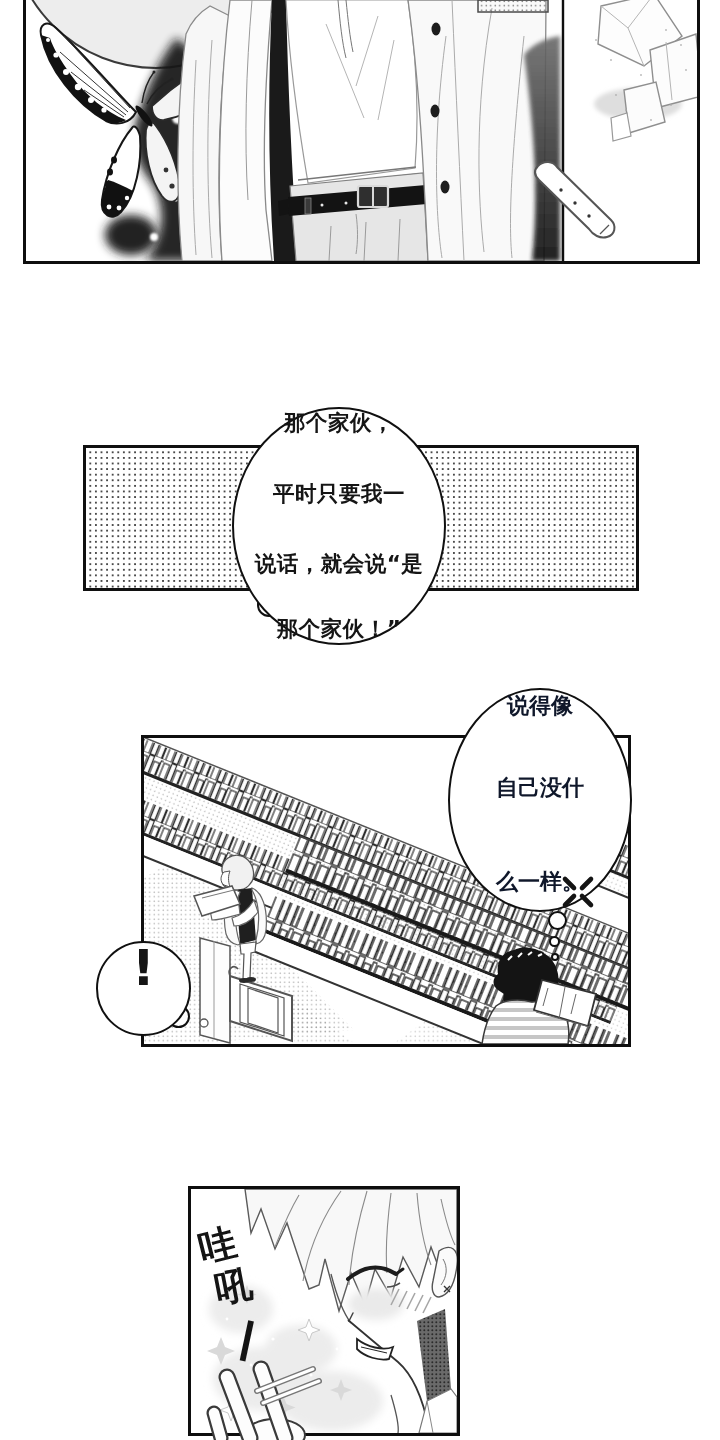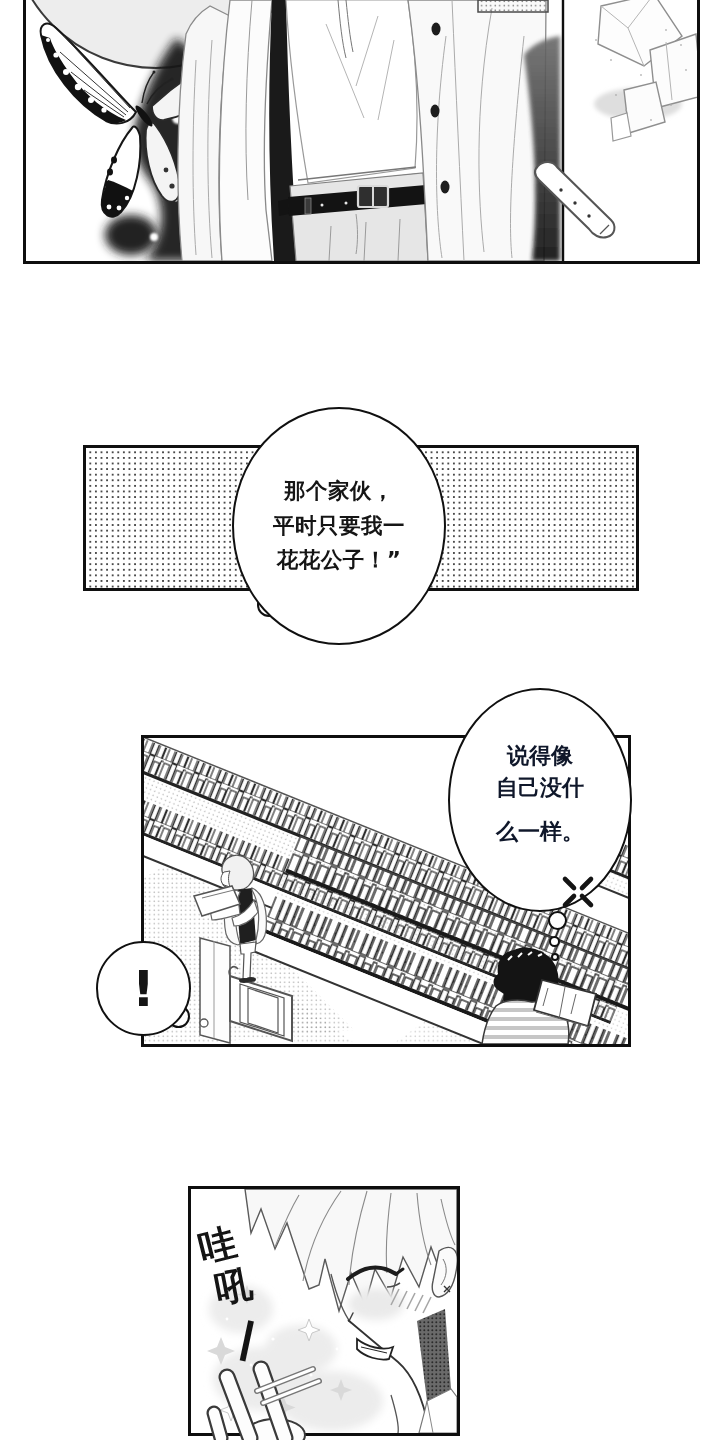--- a/index.html
+++ b/index.html
@@ -10,21 +10,21 @@
   #panel3{left:141px;top:735px;width:490px;height:312px;}
   #panel4{left:188px;top:1186px;width:272px;height:250px;}
   .art{position:absolute;left:0;top:0;width:100%;height:100%;display:block;}
   
   .tone-band{position:absolute;left:83px;top:445px;width:556px;height:146px;
     border:3px solid #101010;box-sizing:border-box;background-color:#fff;
     background-image:radial-gradient(circle,#4a4a4a 0.9px,transparent 1.15px);
     background-size:5.6px 5.6px;background-position:1.5px 1.5px;z-index:1;}
   
   .bubble{position:absolute;background:#fff;border:2.6px solid #101010;border-radius:50%;
-    box-sizing:border-box;display:flex;flex-direction:column;justify-content:center;
+    box-sizing:border-box;display:flex;flex-direction:column;justify-content:space-between;
     align-items:center;text-align:center;z-index:3;}
   .bump{position:absolute;background:#fff;border:2.4px solid #101010;border-radius:50%;
     box-sizing:border-box;z-index:2;}
   #narration-bubble{left:232px;top:407px;width:214px;height:238px;}
   #narration-tail{left:257px;top:593px;width:24px;height:24px;}
   #thought-bubble{left:448px;top:688px;width:184px;height:224px;}
   #thought-tail{left:548px;top:911px;width:19px;height:19px;}
   #thought-dot-1{left:549px;top:936px;width:11px;height:11px;}
   #thought-dot-2{left:551px;top:953px;width:8px;height:8px;}
   #excl-tail{left:167px;top:1005px;width:23px;height:23px;}
@@ -224,21 +224,22 @@
         <path d="M574,234 L583,225" stroke="#555" stroke-width="1.2" fill="none"></path>
       </g>
     </svg>
   </section>
 
   <div class="tone-band"></div>
   <div class="bump" id="narration-tail"></div>
   <div class="bubble" id="narration-bubble">
     <p class="narration-line" style="margin:0">那个家伙，</p>
     <p class="narration-line" style="margin:6px">平时只要我一</p>
-    <p class="narration-line" style="margin:0">花花公子！”</p>
+    <p class="narration-line" style="margin:0">说话，就会说“是</p>
+    <p class="narration-line" style="margin:0">那个家伙！”</p>
   </div>
 
   <section class="panel" id="panel3">
     <svg class="art" viewBox="0 0 484 306" preserveAspectRatio="none">
       <defs>
         <pattern id="tdots" width="4.5" height="4.5" patternUnits="userSpaceOnUse">
           <circle cx="1.2" cy="1.2" r="0.75" fill="#666"></circle>
         </pattern>
         <pattern id="booksA" width="24" height="30" patternUnits="userSpaceOnUse">
           <g stroke="#2e2e2e" stroke-width="1.2" fill="#fff">

